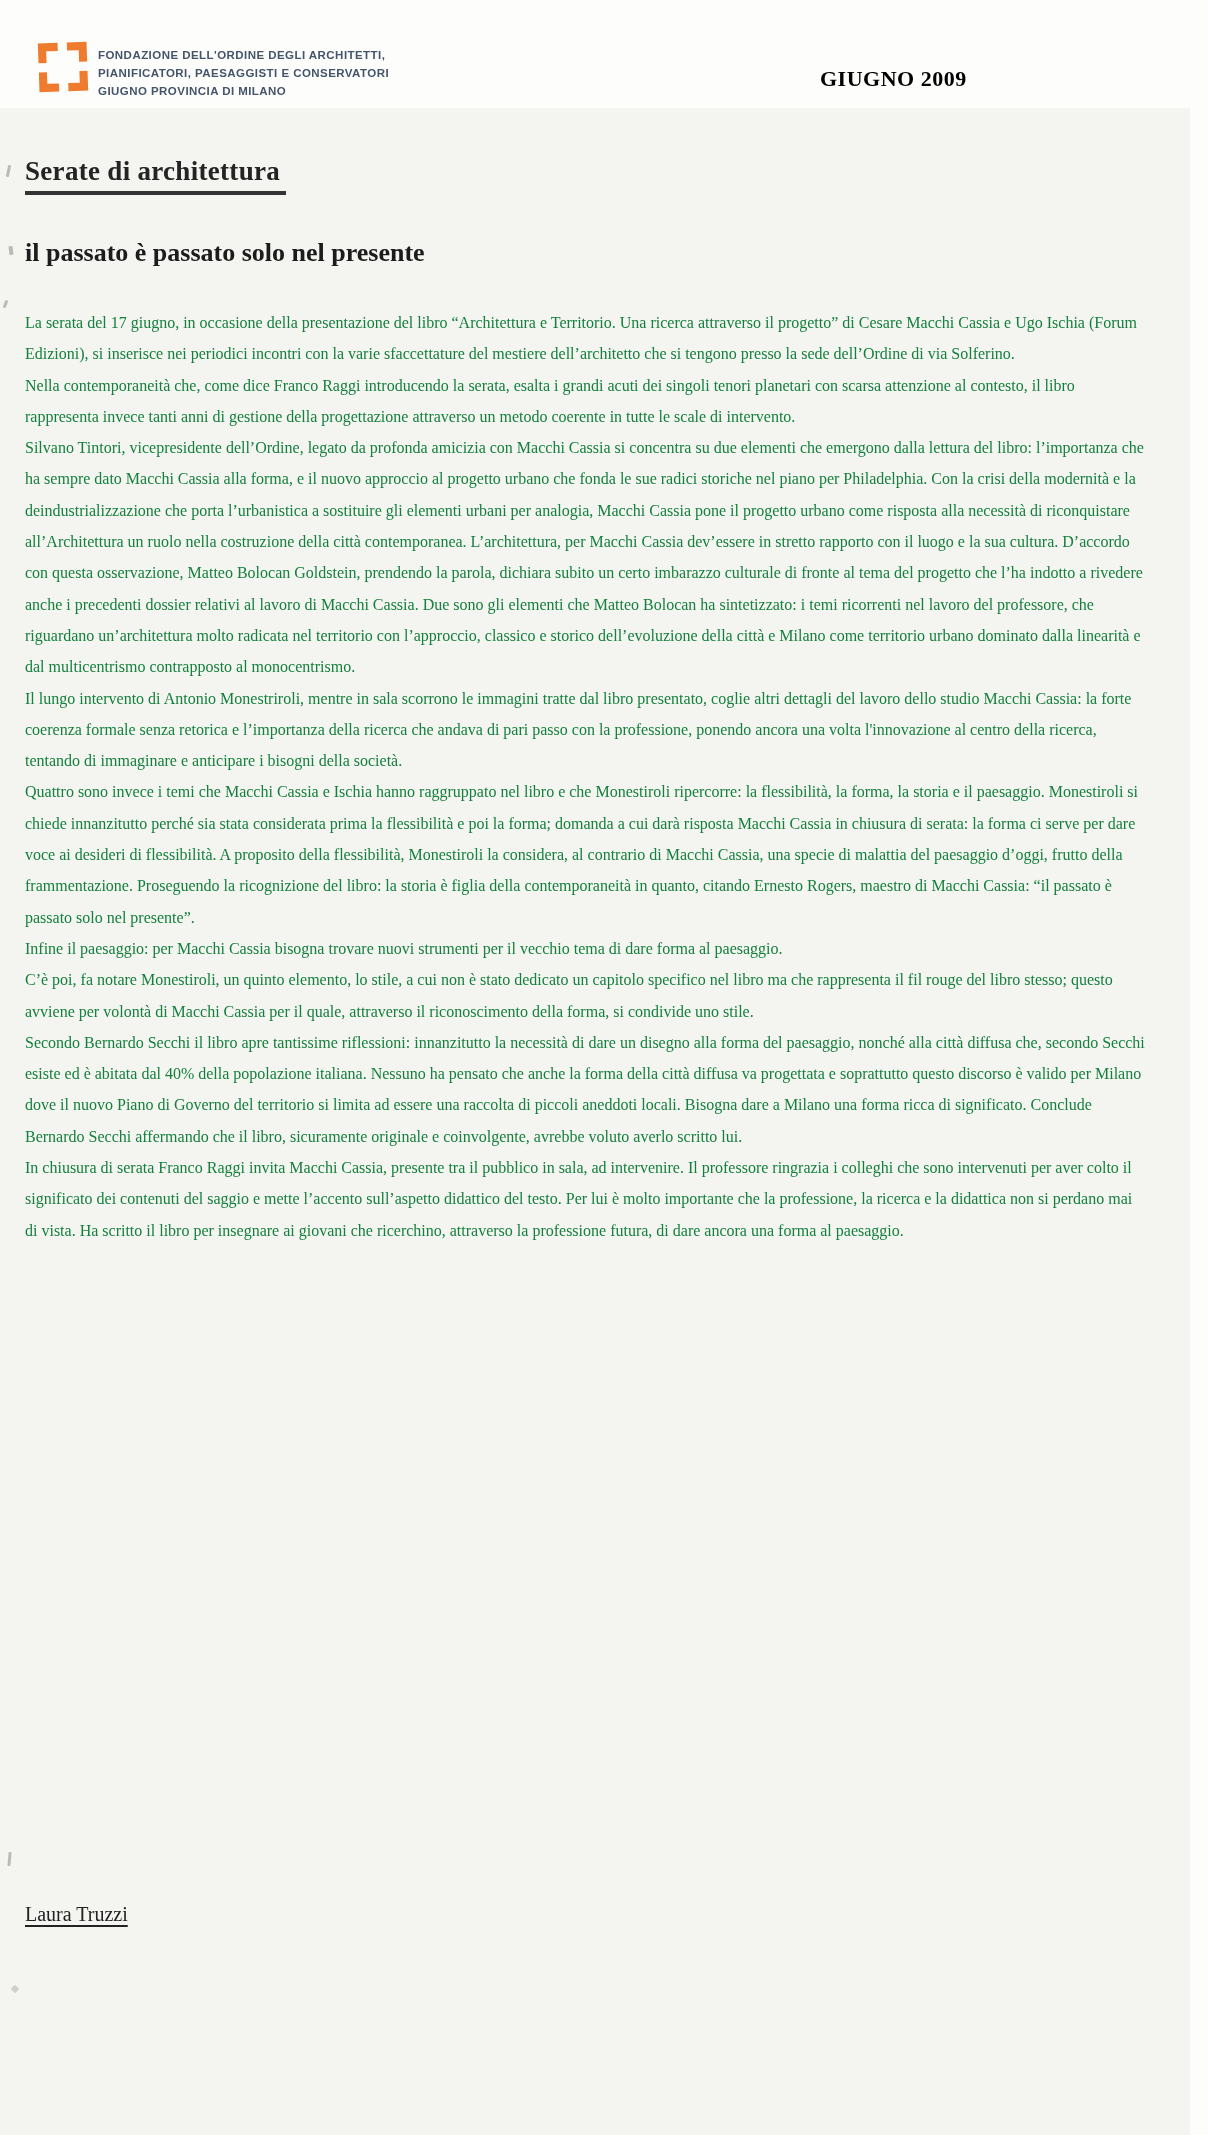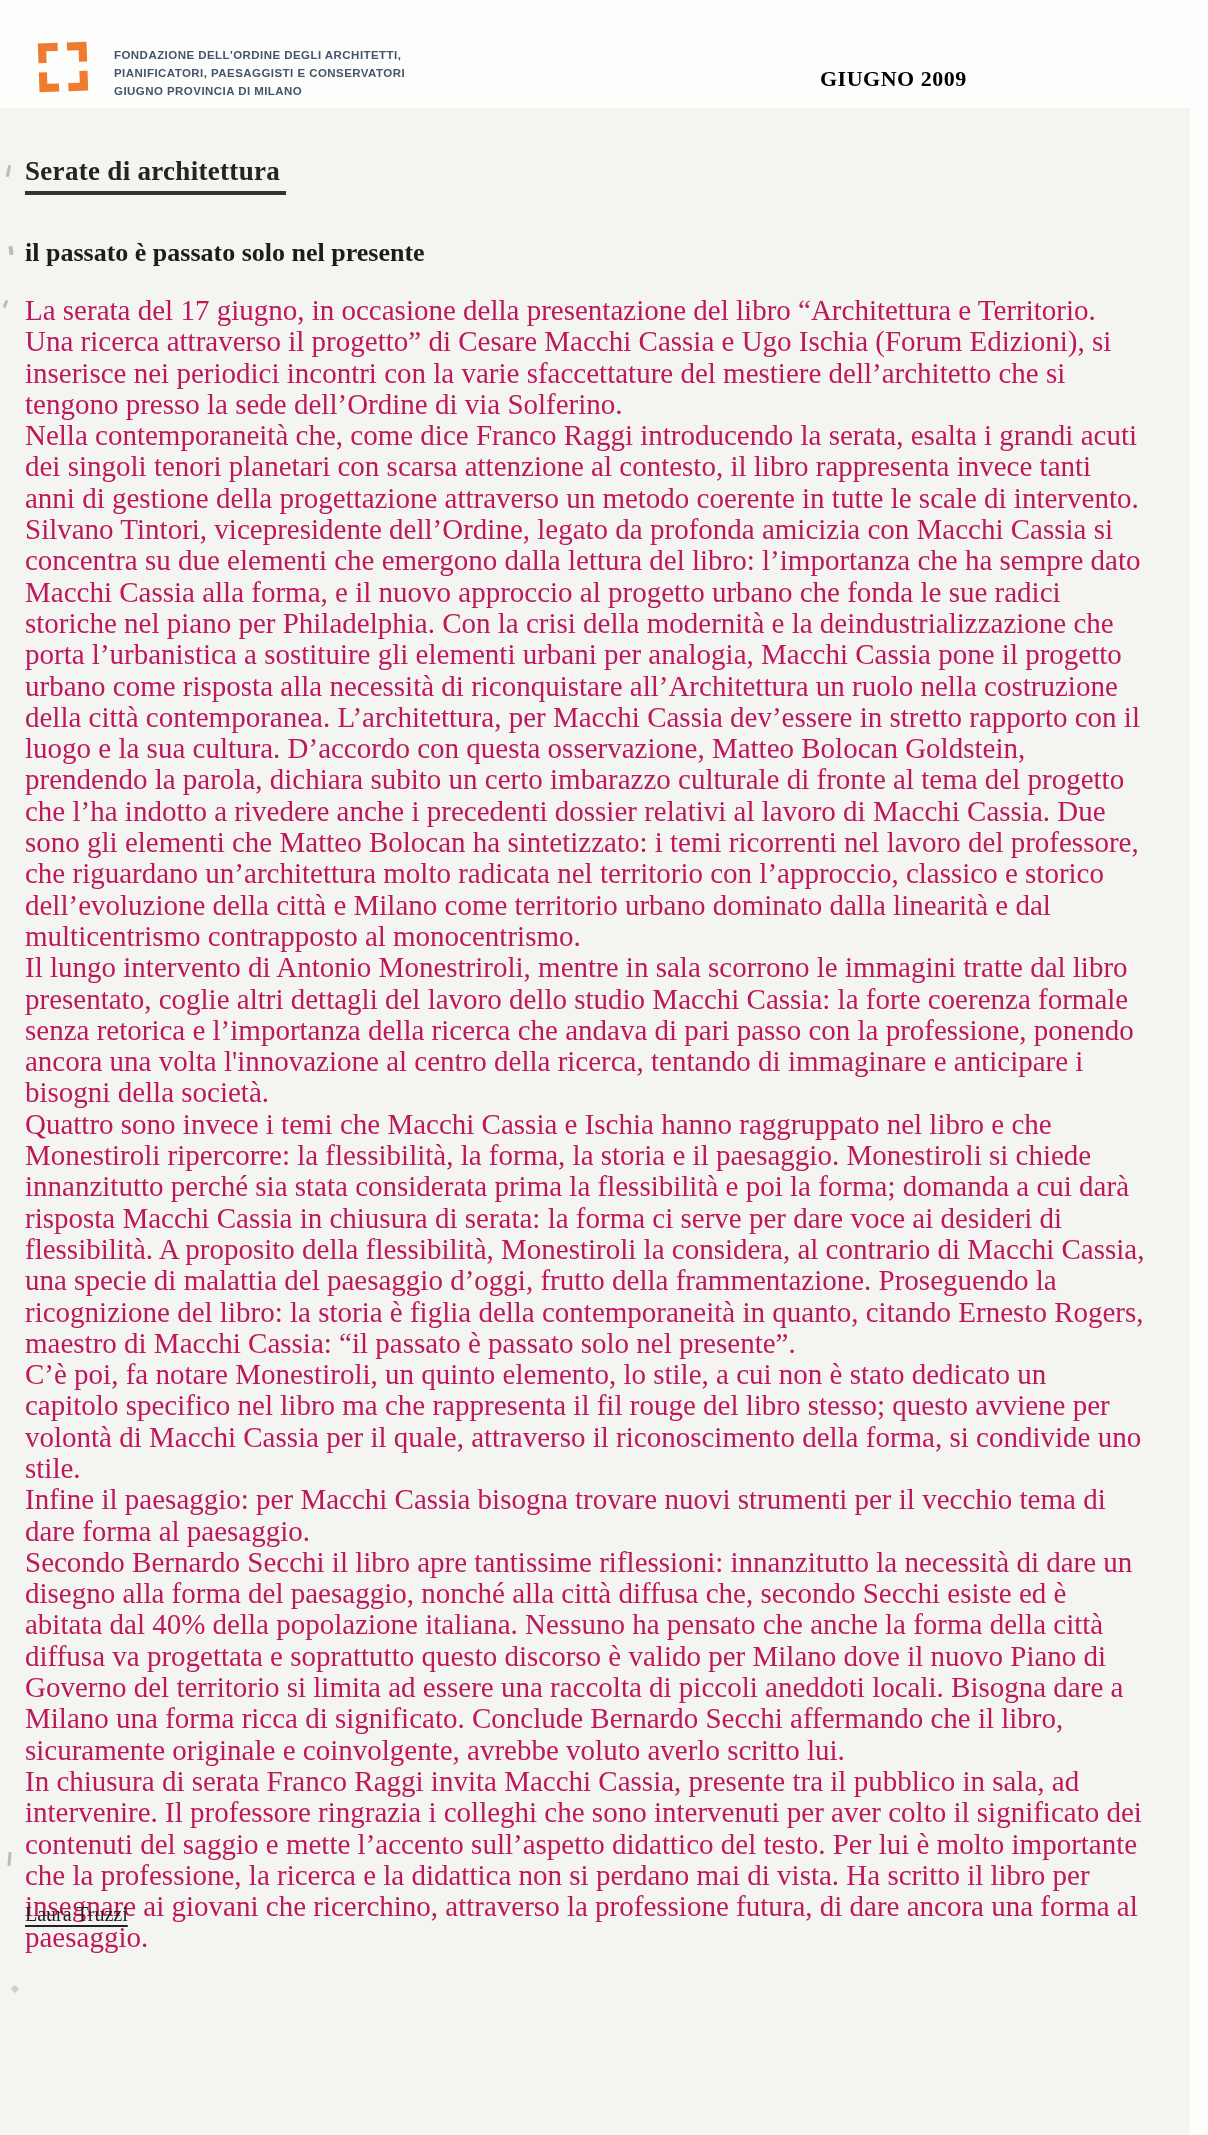--- a/index.html
+++ b/index.html
@@ -12,21 +12,21 @@
     font-family:"Liberation Serif", serif;
     color:#161616;
   }
   .scan-tint {
     position:absolute; top:108px; left:0; width:1190px; bottom:0;
     background:#f4f4f1;
   }
   .content { position:relative; z-index:2; }
 
   
-  .header { position:absolute; top:36px; left:34px; display:flex; align-items:flex-start; gap:22px; }
+  .header { position:absolute; top:36px; left:34px; display:flex; align-items:flex-start; gap:6px; }
   .logo-mark { width:58px; height:62px; transform:rotate(-2deg); flex:0 0 auto; }
   .org-lines {
     font-family:"Liberation Sans", sans-serif;
     font-weight:700;
     font-size:11.5px;
     letter-spacing:0.45px;
     line-height:1.55;
     color:#44546a;
     margin-top:11px;
   }
@@ -43,25 +43,25 @@
     font-size:27px; font-weight:700; color:#242424;
     border-bottom:4px solid #333333;
     padding-bottom:4px; padding-right:6px;
     letter-spacing:0.3px;
   }
   .subtitle {
     position:absolute; top:238px; left:25px;
     font-size:26px; font-weight:700; color:#1c1c1c;
   }
   .body-text {
-    position:absolute; top:295px; left:25px;
+    position:absolute; top:307px; left:25px;
     width:1120px;
-    font-size:29px;
+    font-size:16px;
     line-height:31.3px;
-    color:#be185d;
+    color:#15803d;
     text-align:left;
   }
   .body-text p { margin:0; }
   .signature {
     position:absolute; top:1903px; left:25px;
     font-size:20px; color:#222;
     text-decoration:underline;
     text-underline-offset:4px;
   }
 
@@ -102,22 +102,22 @@
 
     <div class="title">Serate di architettura</div>
     <div class="subtitle">il passato è passato solo nel presente</div>
 
     <div class="body-text">
       <p>La serata del 17 giugno, in occasione della presentazione del libro “Architettura e Territorio. Una ricerca attraverso il progetto” di Cesare Macchi Cassia e Ugo Ischia (Forum Edizioni), si inserisce nei periodici incontri con la varie sfaccettature del mestiere dell’architetto che si tengono presso la sede dell’Ordine di via Solferino.</p>
       <p>Nella contemporaneità che, come dice Franco Raggi introducendo la serata, esalta i grandi acuti dei singoli tenori planetari con scarsa attenzione al contesto, il libro rappresenta invece tanti anni di gestione della progettazione attraverso un metodo coerente in tutte le scale di intervento.</p>
       <p>Silvano Tintori, vicepresidente dell’Ordine, legato da profonda amicizia con Macchi Cassia si concentra su due elementi che emergono dalla lettura del libro: l’importanza che ha sempre dato Macchi Cassia alla forma, e il nuovo approccio al progetto urbano che fonda le sue radici storiche nel piano per Philadelphia. Con la crisi della modernità e la deindustrializzazione che porta l’urbanistica a sostituire gli elementi urbani per analogia, Macchi Cassia pone il progetto urbano come risposta alla necessità di riconquistare all’Architettura un ruolo nella costruzione della città contemporanea. L’architettura, per Macchi Cassia dev’essere in stretto rapporto con il luogo e la sua cultura. D’accordo con questa osservazione, Matteo Bolocan Goldstein, prendendo la parola, dichiara subito un certo imbarazzo culturale di fronte al tema del progetto che l’ha indotto a rivedere anche i precedenti dossier relativi al lavoro di Macchi Cassia. Due sono gli elementi che Matteo Bolocan ha sintetizzato: i temi ricorrenti nel lavoro del professore, che riguardano un’architettura molto radicata nel territorio con l’approccio, classico e storico dell’evoluzione della città e Milano come territorio urbano dominato dalla linearità e dal multicentrismo contrapposto al monocentrismo.</p>
       <p>Il lungo intervento di Antonio Monestriroli, mentre in sala scorrono le immagini tratte dal libro presentato, coglie altri dettagli del lavoro dello studio Macchi Cassia: la forte coerenza formale senza retorica e l’importanza della ricerca che andava di pari passo con la professione, ponendo ancora una volta l'innovazione al centro della ricerca, tentando di immaginare e anticipare i bisogni della società.</p>
       <p>Quattro sono invece i temi che Macchi Cassia e Ischia hanno raggruppato nel libro e che Monestiroli ripercorre: la flessibilità, la forma, la storia e il paesaggio. Monestiroli si chiede innanzitutto perché sia stata considerata prima la flessibilità e poi la forma; domanda a cui darà risposta Macchi Cassia in chiusura di serata: la forma ci serve per dare voce ai desideri di flessibilità. A proposito della flessibilità, Monestiroli la considera, al contrario di Macchi Cassia, una specie di malattia del paesaggio d’oggi, frutto della frammentazione. Proseguendo la ricognizione del libro: la storia è figlia della contemporaneità in quanto, citando Ernesto Rogers, maestro di Macchi Cassia: “il passato è passato solo nel presente”.</p>
+      <p>Infine il paesaggio: per Macchi Cassia bisogna trovare nuovi strumenti per il vecchio tema di dare forma al paesaggio.</p>
       <p>C’è poi, fa notare Monestiroli, un quinto elemento, lo stile, a cui non è stato dedicato un capitolo specifico nel libro ma che rappresenta il fil rouge del libro stesso; questo avviene per volontà di Macchi Cassia per il quale, attraverso il riconoscimento della forma, si condivide uno stile.</p>
-      <p>Infine il paesaggio: per Macchi Cassia bisogna trovare nuovi strumenti per il vecchio tema di dare forma al paesaggio.</p>
       <p>Secondo Bernardo Secchi il libro apre tantissime riflessioni: innanzitutto la necessità di dare un disegno alla forma del paesaggio, nonché alla città diffusa che, secondo Secchi esiste ed è abitata dal 40% della popolazione italiana. Nessuno ha pensato che anche la forma della città diffusa va progettata e soprattutto questo discorso è valido per Milano dove il nuovo Piano di Governo del territorio si limita ad essere una raccolta di piccoli aneddoti locali. Bisogna dare a Milano una forma ricca di significato. Conclude Bernardo Secchi affermando che il libro, sicuramente originale e coinvolgente, avrebbe voluto averlo scritto lui.</p>
       <p>In chiusura di serata Franco Raggi invita Macchi Cassia, presente tra il pubblico in sala, ad intervenire. Il professore ringrazia i colleghi che sono intervenuti per aver colto il significato dei contenuti del saggio e mette l’accento sull’aspetto didattico del testo. Per lui è molto importante che la professione, la ricerca e la didattica non si perdano mai di vista. Ha scritto il libro per insegnare ai giovani che ricerchino, attraverso la professione futura, di dare ancora una forma al paesaggio.</p>
     </div>
 
     <div class="signature">Laura Truzzi</div>
 
     <div class="mark m1"></div>
     <div class="mark m2"></div>
     <div class="mark m3"></div>
     <div class="mark m4"></div>

